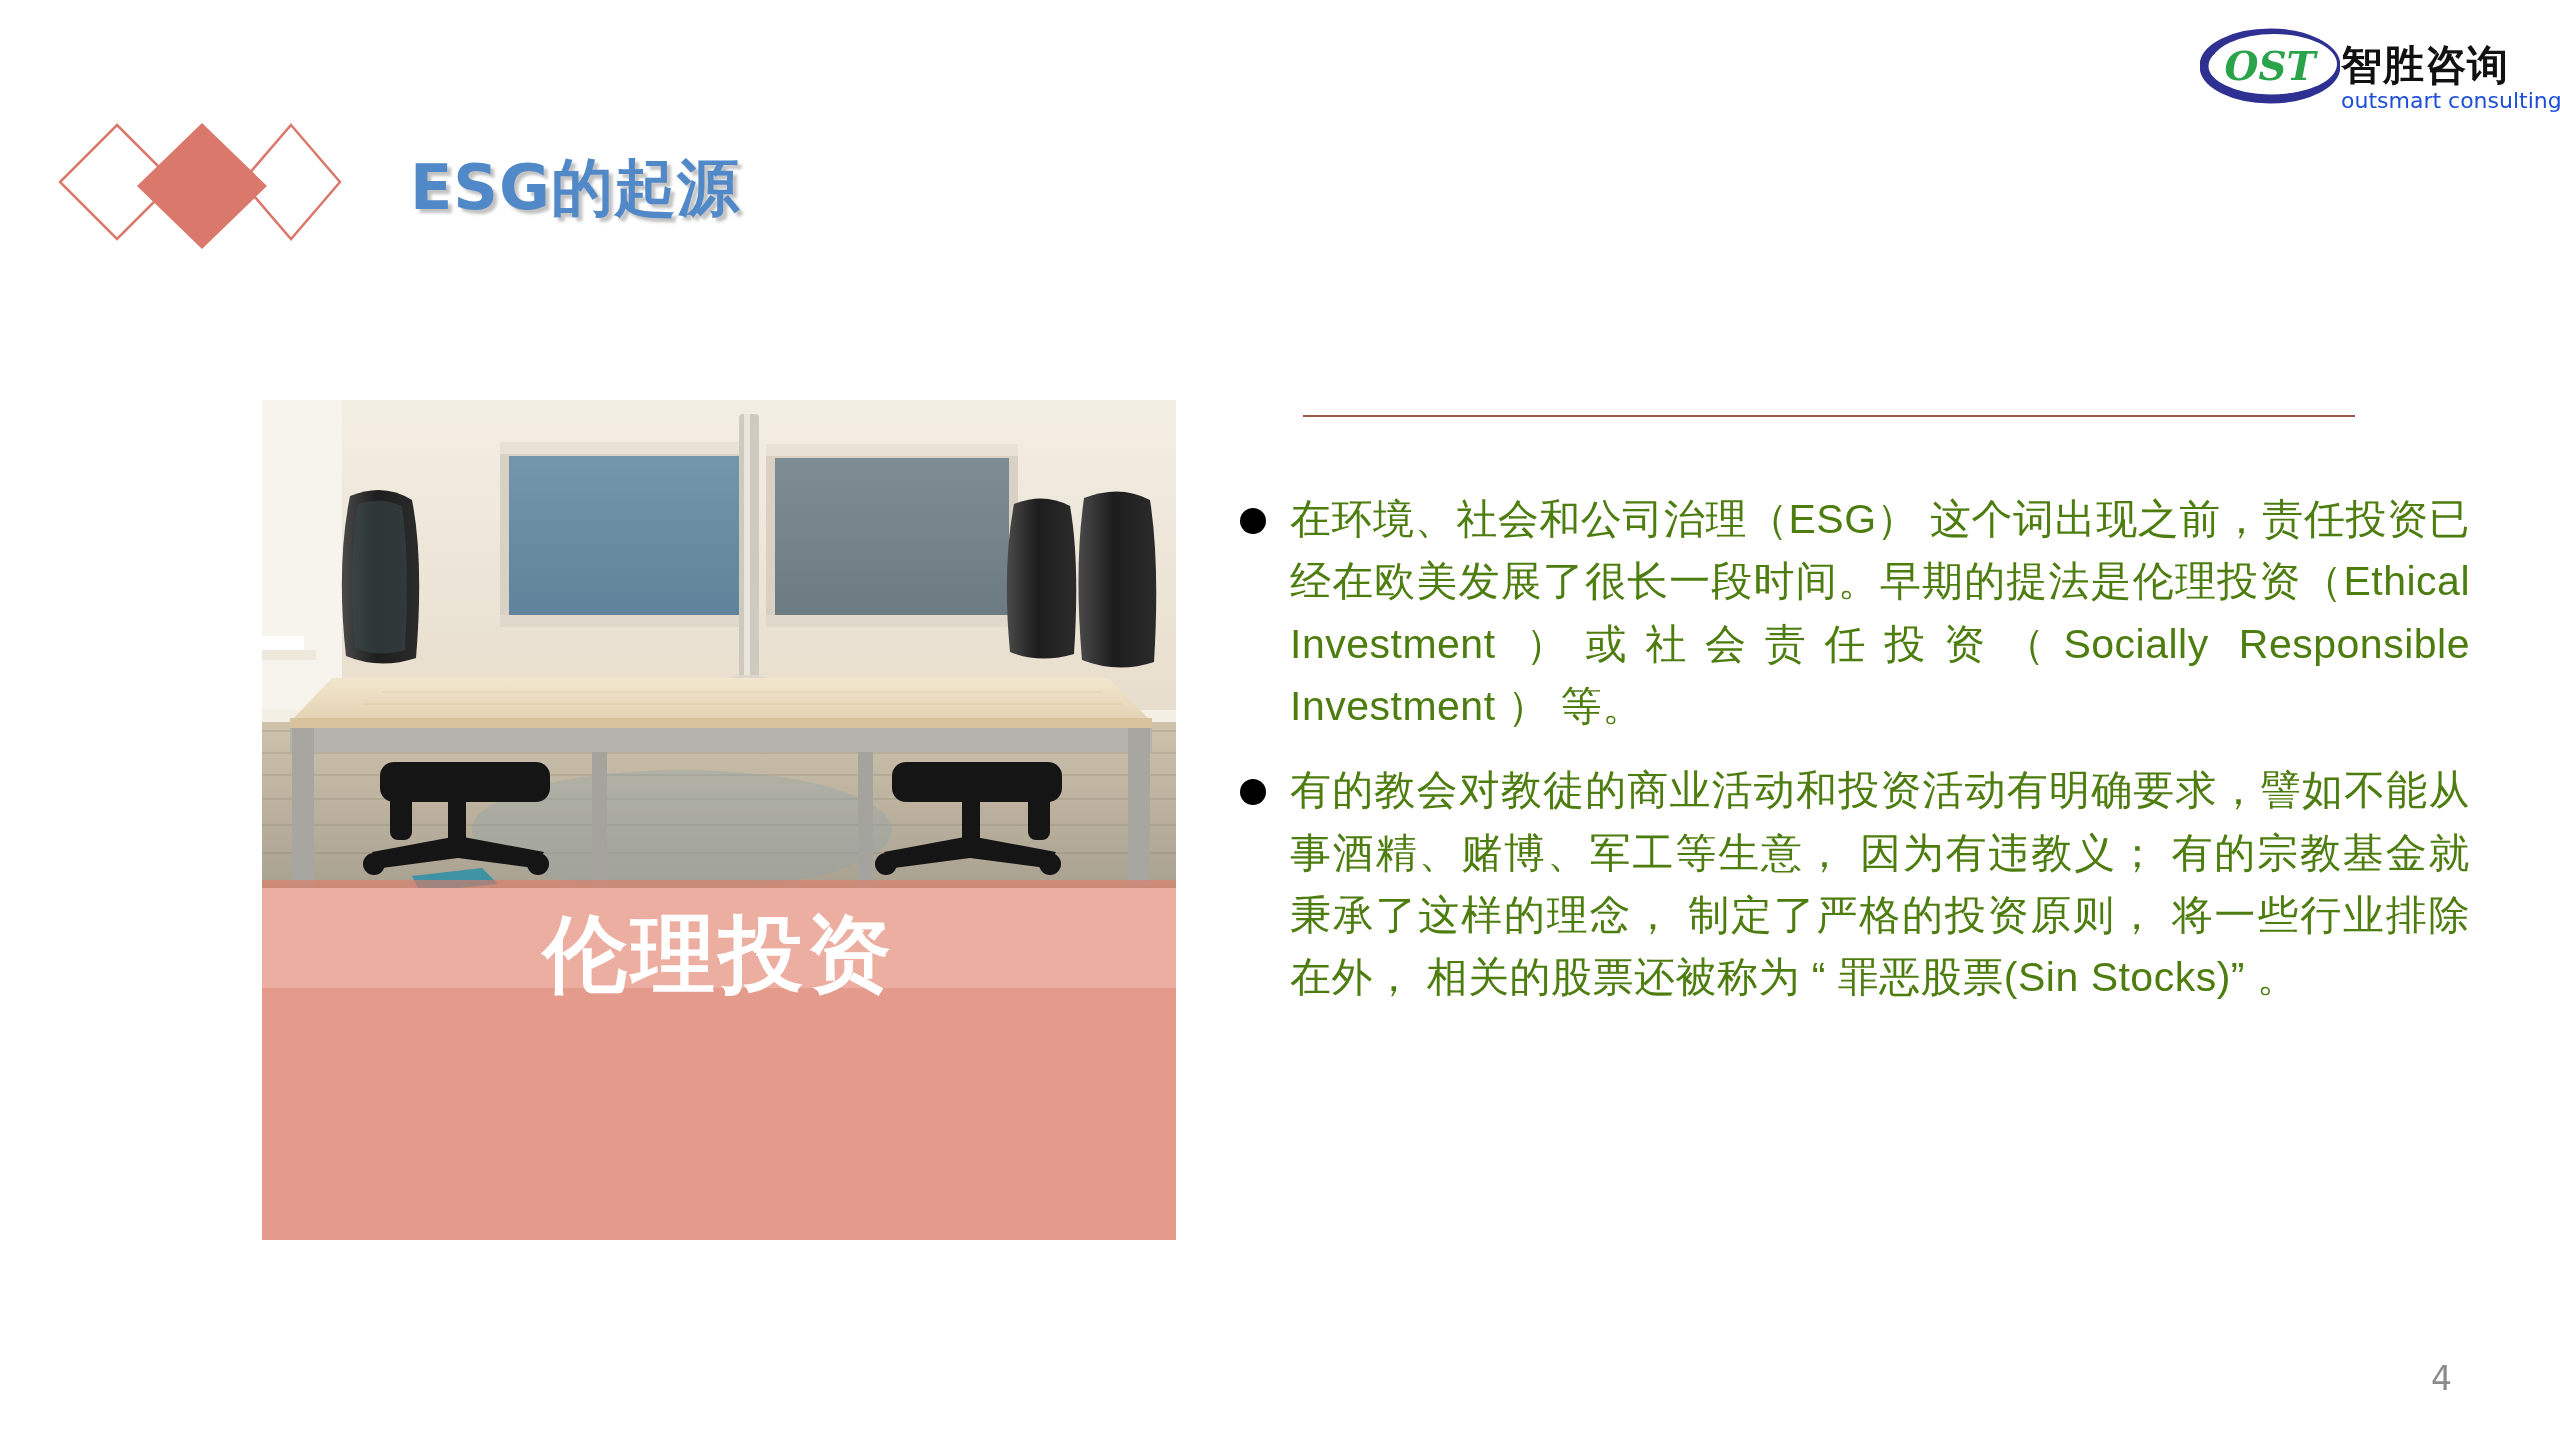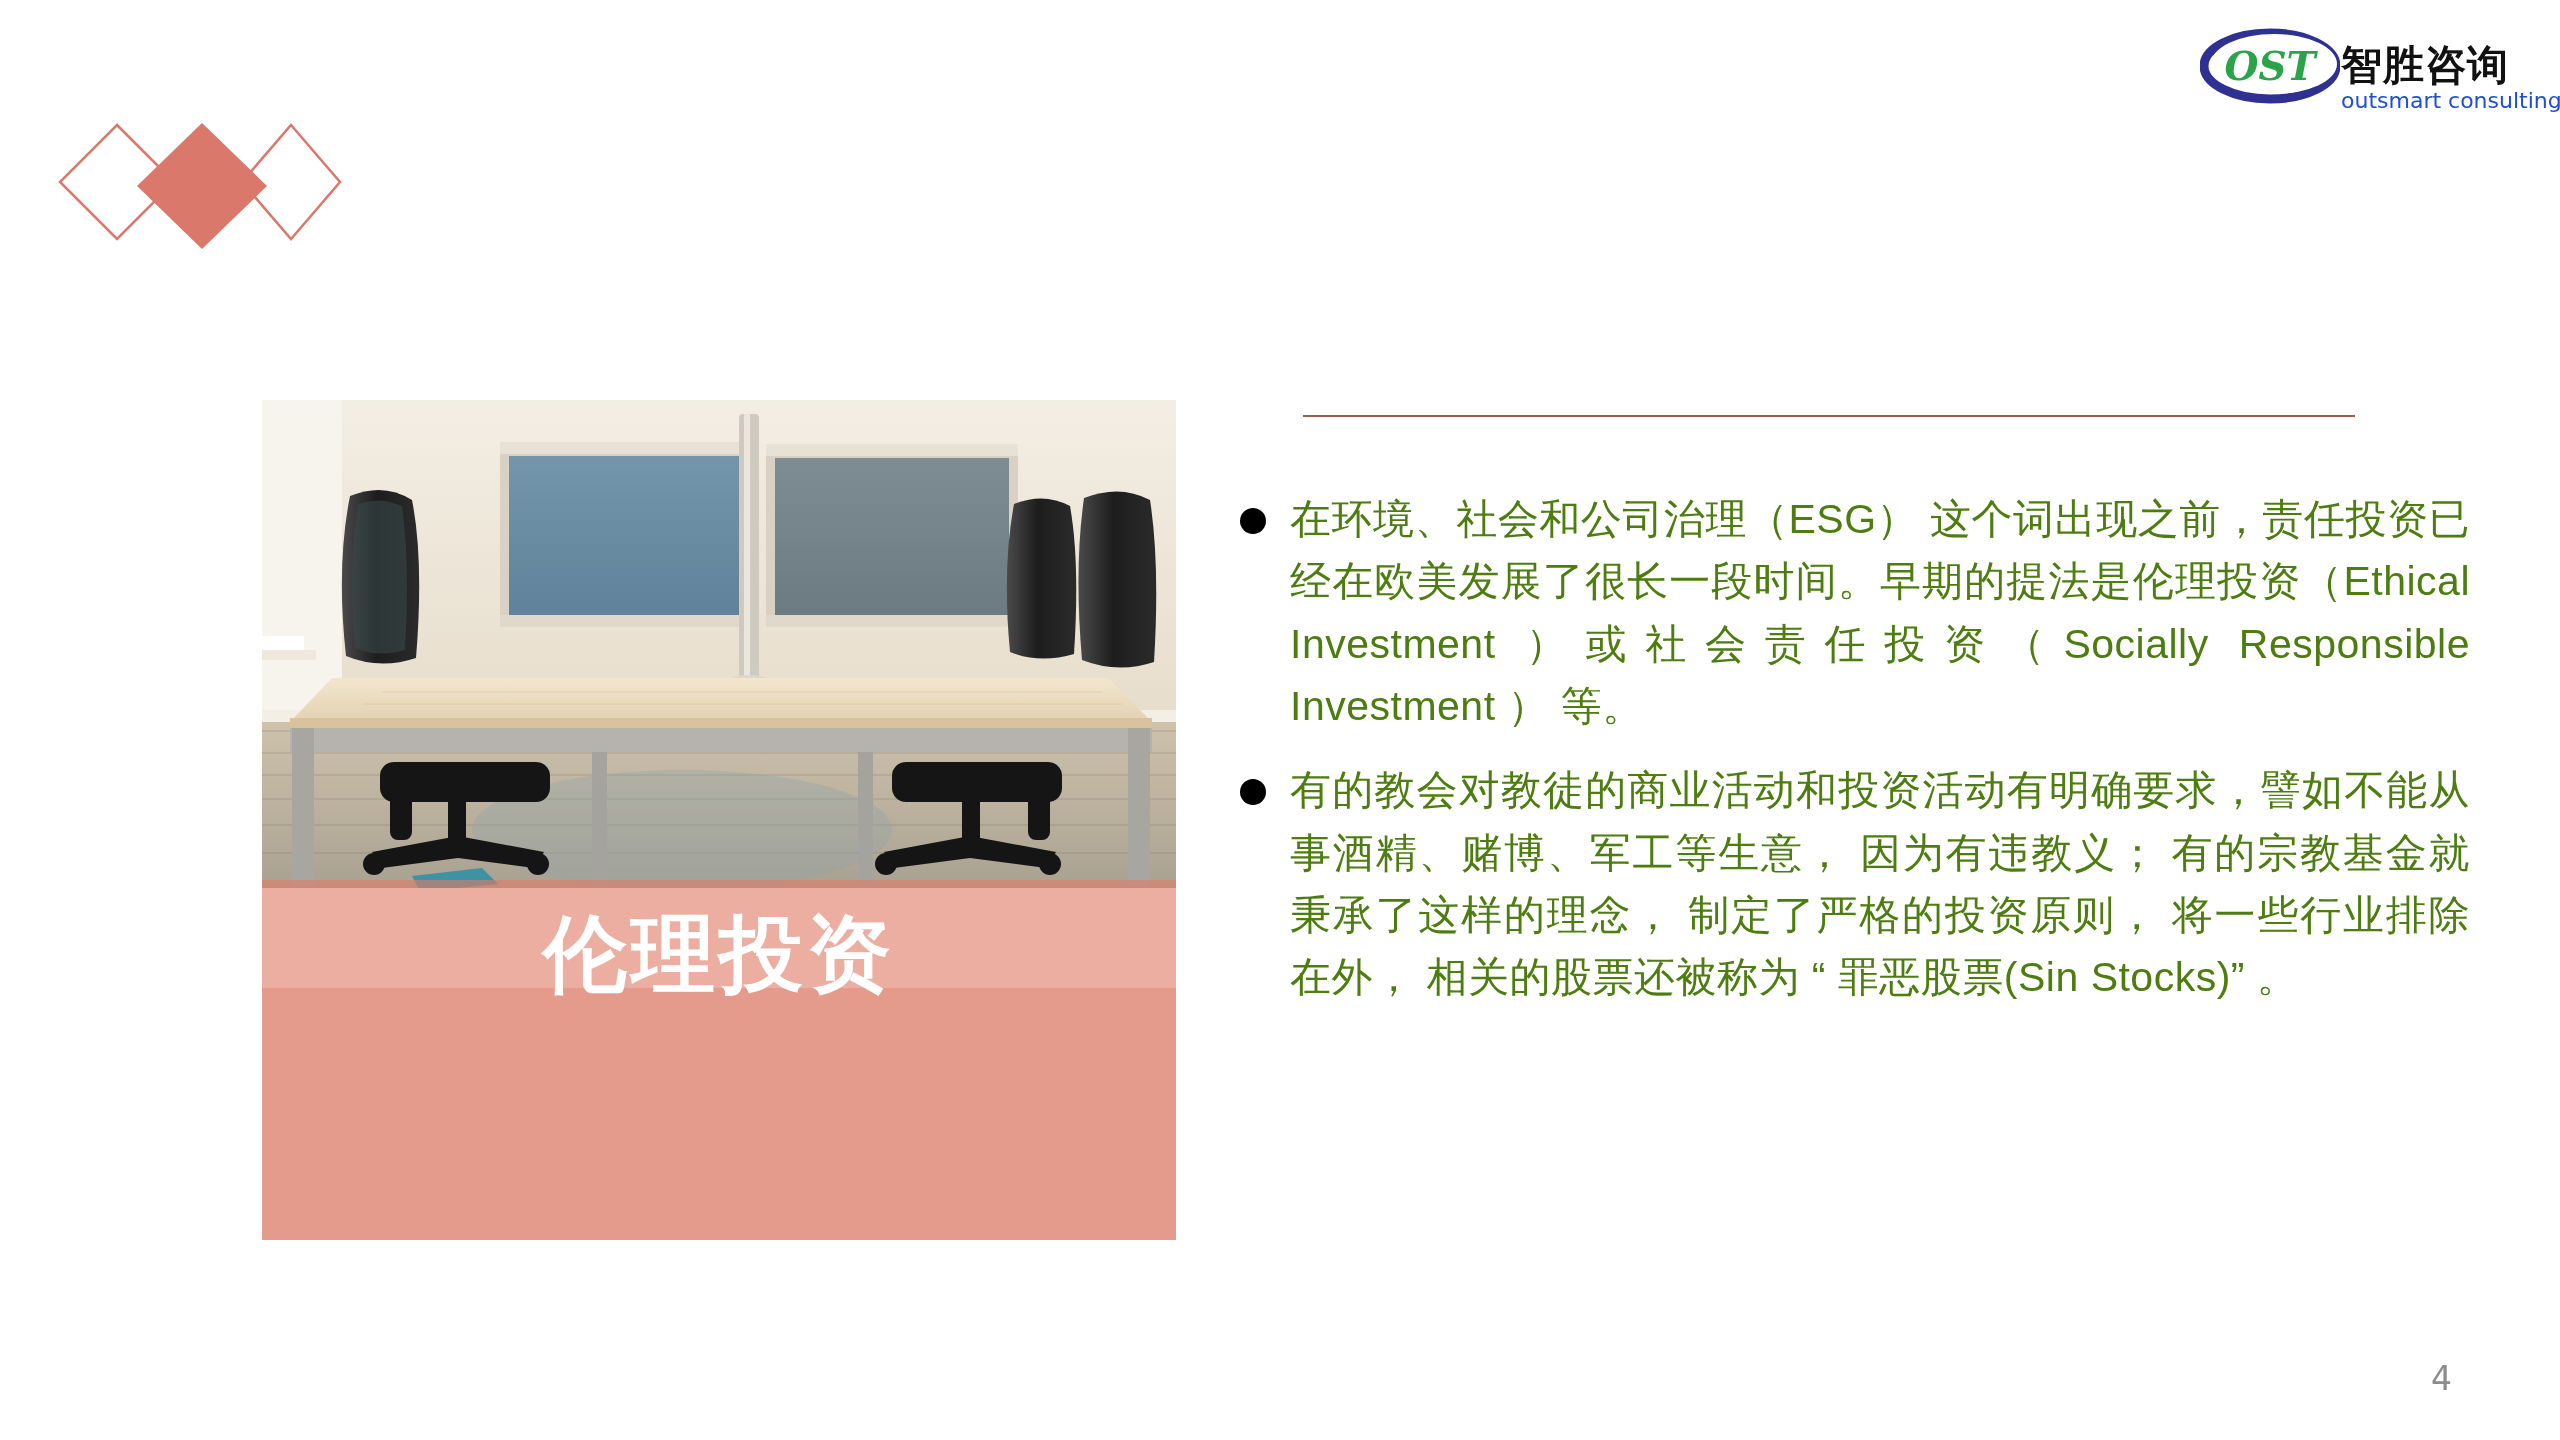--- a/index.html
+++ b/index.html
@@ -213,20 +213,21 @@
   </div>
 
   <div class="title-diamonds">
     <svg width="290" height="130" viewBox="0 0 290 130" xmlns="http://www.w3.org/2000/svg">
       <polygon points="62,5 119,62 62,119 5,62" fill="none" stroke="#D9786B" stroke-width="2.5"></polygon>
       <polygon points="236,5 285,62 236,119 187,62" fill="none" stroke="#D9786B" stroke-width="2.5"></polygon>
       <polygon points="147,3 212,66 147,129 82,66" fill="#D9786B"></polygon>
     </svg>
   </div>
 
+  <div class="slide-title">ESG的起源</div>
 
   <div class="media-panel">
 
     <div class="photo">
       <svg width="914" height="488" viewBox="0 0 914 488" xmlns="http://www.w3.org/2000/svg">
         <defs>
           <linearGradient id="wallG" x1="0" y1="0" x2="0" y2="1">
             <stop offset="0%" stop-color="#f3eee4"></stop>
             <stop offset="100%" stop-color="#e7ddcc"></stop>
           </linearGradient>

